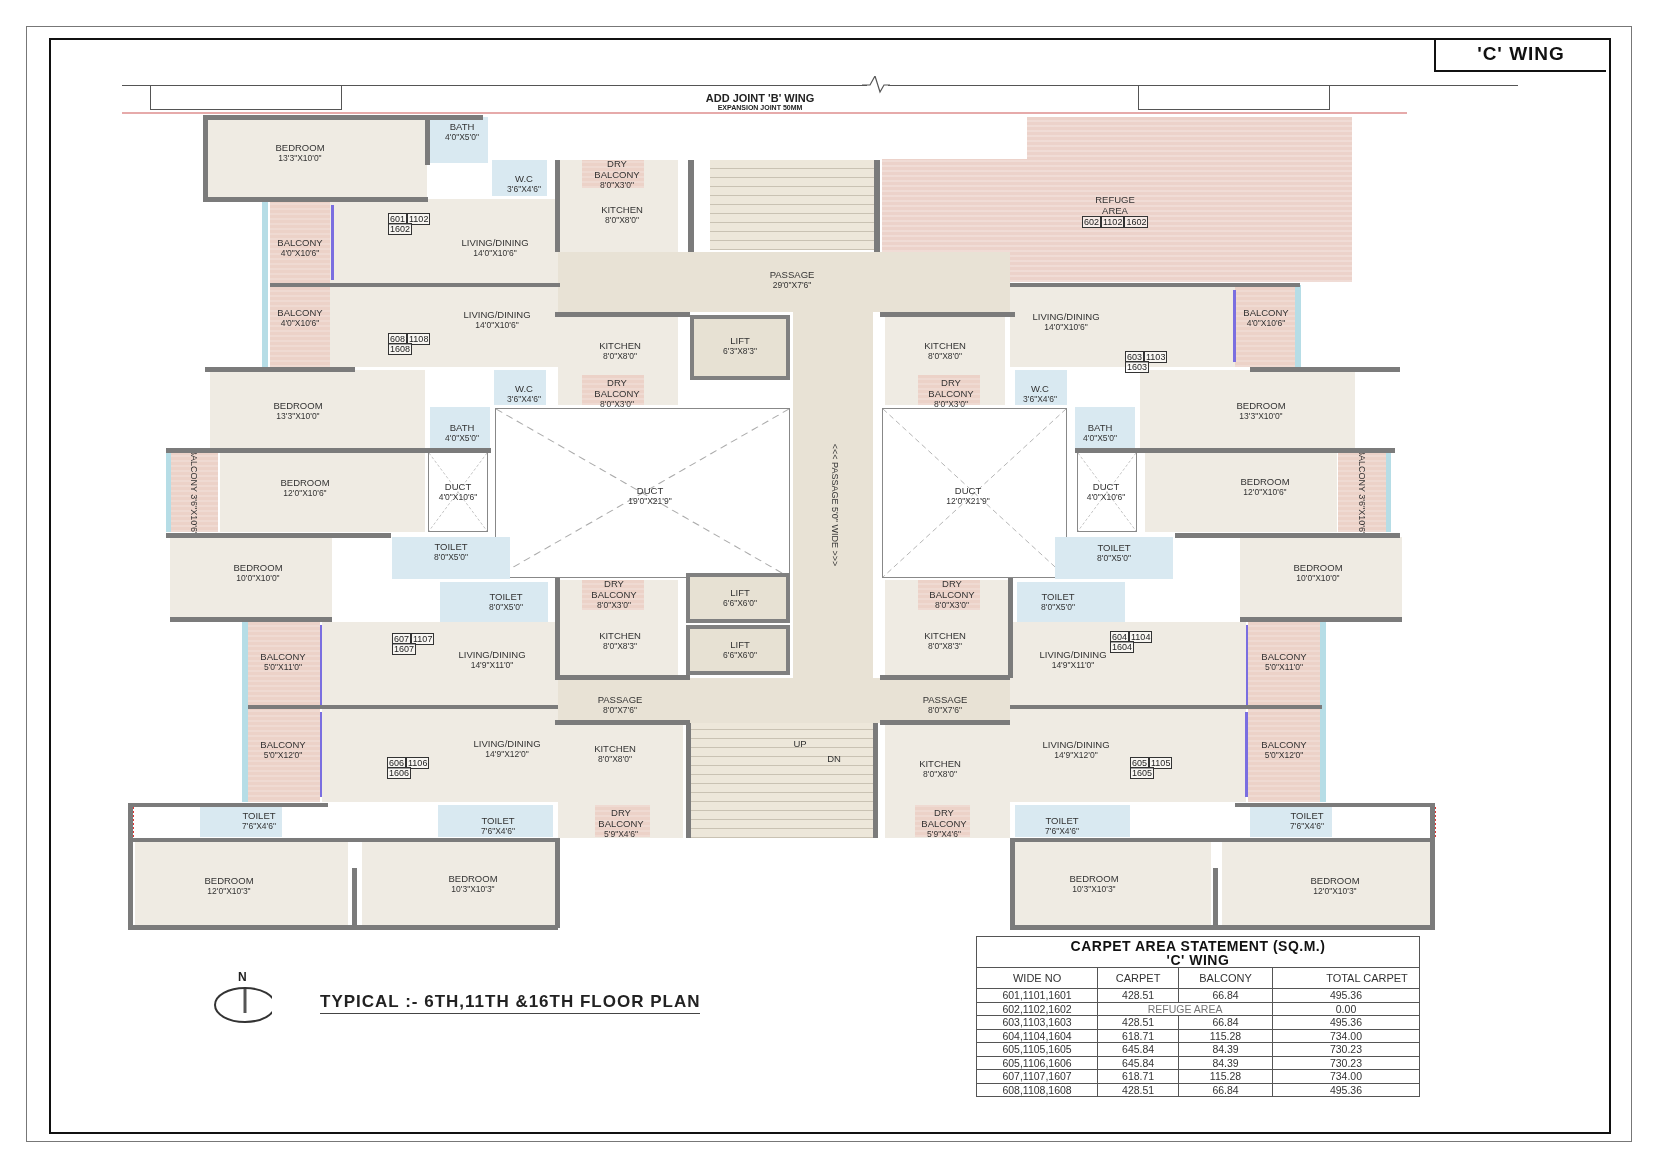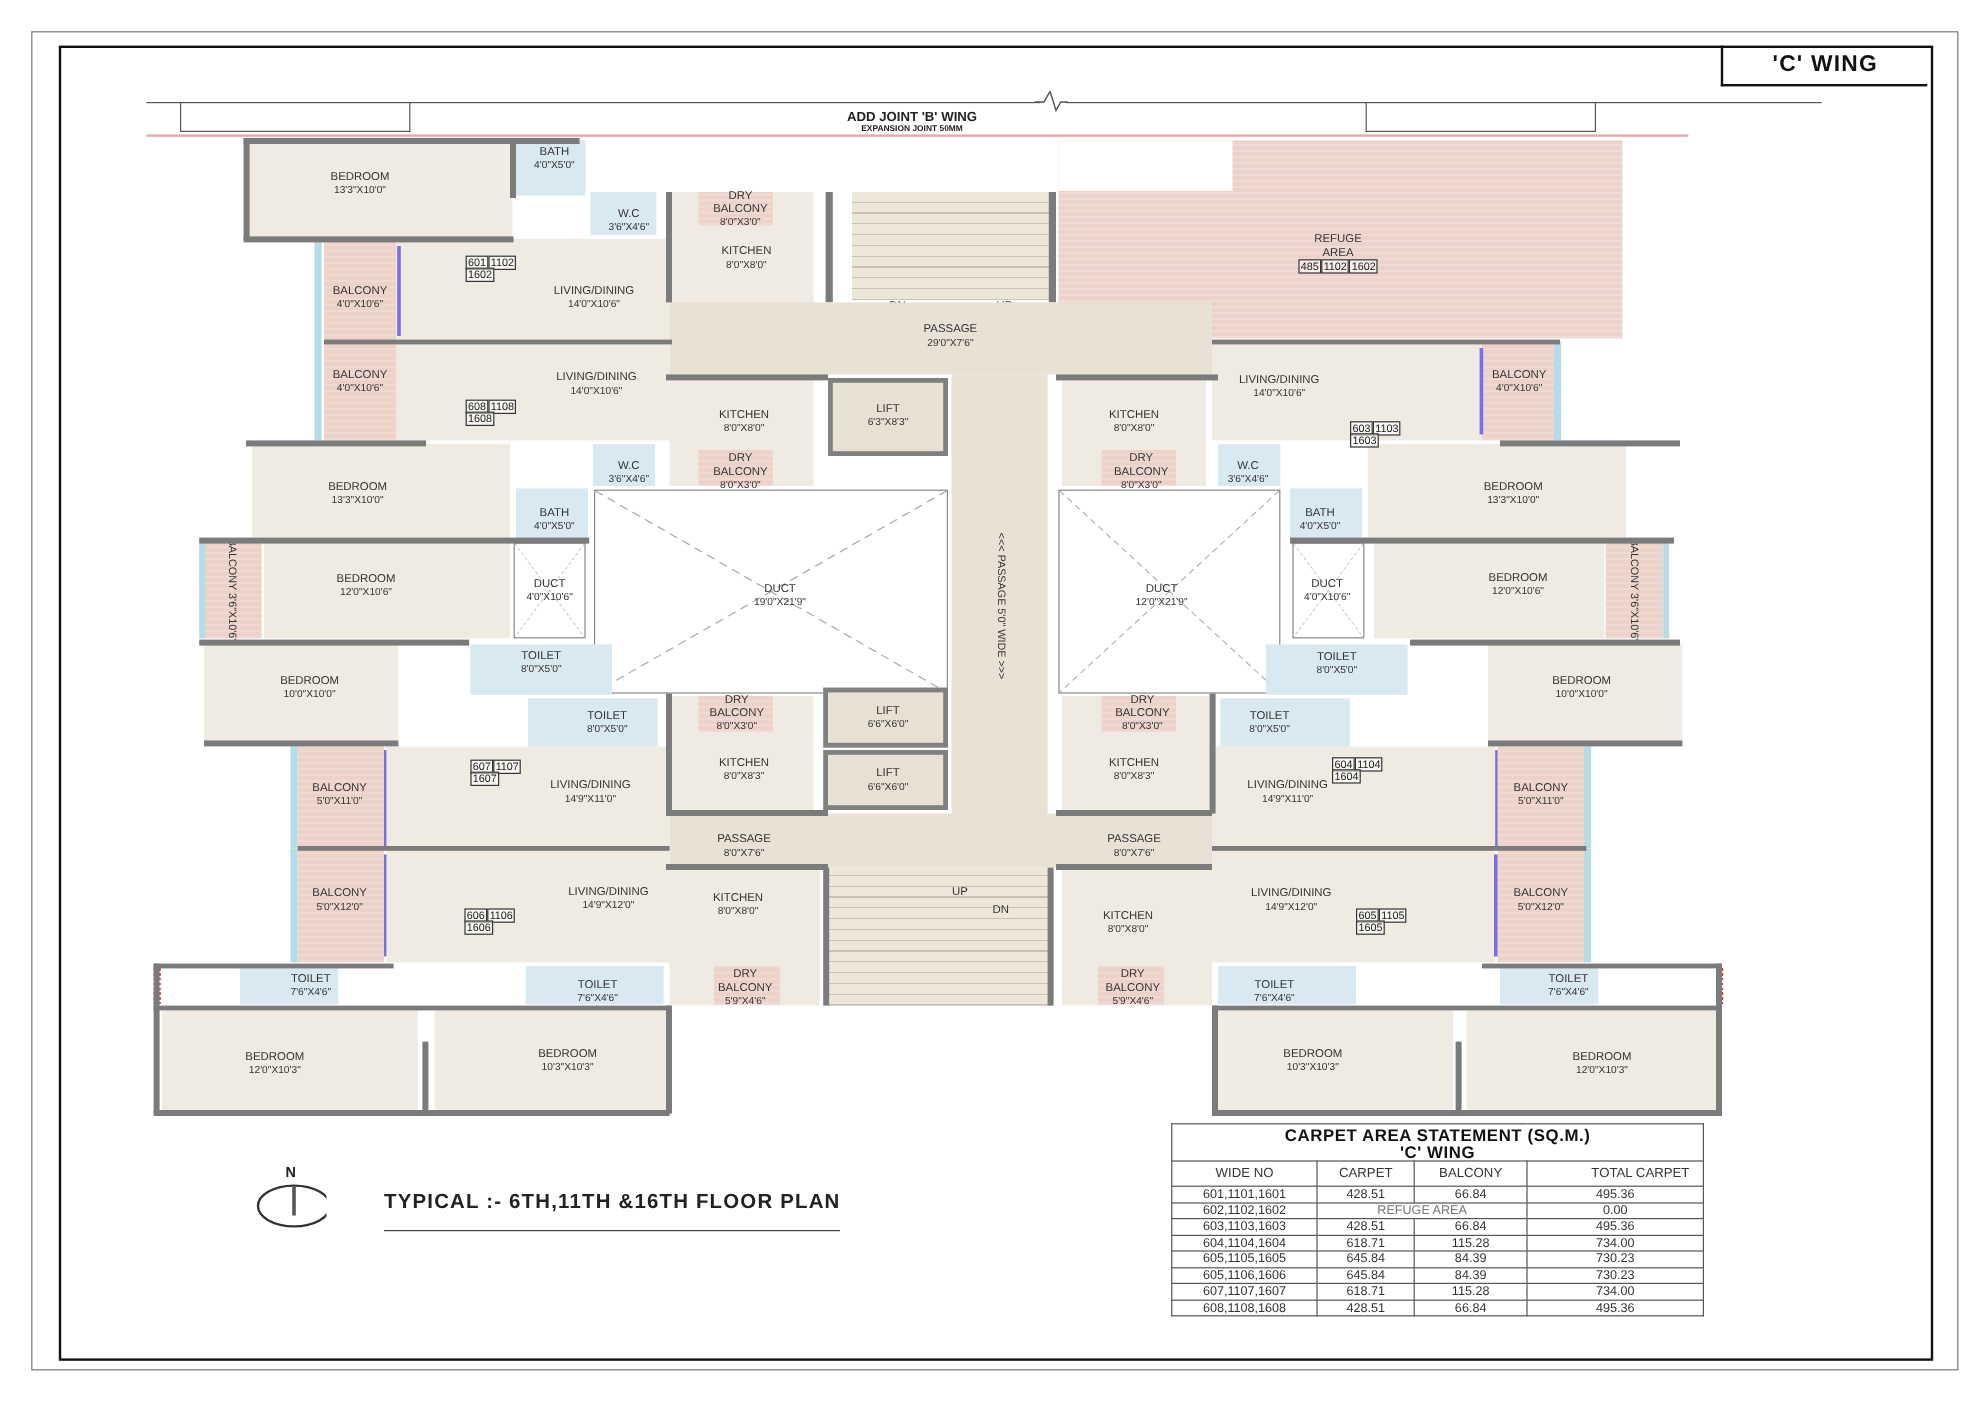--- a/index.html
+++ b/index.html
@@ -21,21 +21,21 @@
   .passage { background:#e8e2d5; }
   .lift { background:#e7e1d3; border:4px solid #808080; }
   .lbl { position:absolute; text-align:center; font-size:9.5px; line-height:11px; color:#333; transform:translate(-50%,-50%); white-space:nowrap; }
   .lbl .dim { display:block; font-size:8.5px; }
   .tag { position:absolute; font-size:9px; font-weight:normal; color:#222; line-height:10px; }
   .tag span { border:1px solid #333; padding:0 1px; background:#fff8; }
   .vlbl { position:absolute; font-size:9px; color:#333; transform:translate(-50%,-50%) rotate(90deg); white-space:nowrap; text-align:center; line-height:10px; }
   .glass { position:absolute; background:#b6dde6; }
   .win-blue { position:absolute; background:#7a6ee0; }
   .stair { position:absolute; background:#ede7da; background-image:repeating-linear-gradient(0deg, #c9c2b3 0 1px, transparent 1px 9px); }
-  .title-block { left:320px; top:992px; font-size:17px; font-weight:bold; letter-spacing:1px; color:#222; border-bottom:1.5px solid #444; padding-bottom:13px; }
+  .title-block { left:320px; top:992px; font-size:17px; font-weight:bold; letter-spacing:1px; color:#222; border-bottom:1.5px solid #444; padding-bottom:1px; }
   .north { left:212px; top:975px; width:60px; height:50px; }
   .table-wrap { left:976px; top:936px; width:444px; }
   table.cas { border-collapse:collapse; width:100%; font-size:10.5px; color:#333; }
   table.cas td, table.cas th { border:1px solid #555; text-align:center; padding:0 2px; height:12.5px; font-weight:normal; }
   table.cas th.title { font-weight:bold; font-size:14px; color:#111; line-height:14px; padding:2px 0 0; letter-spacing:0.5px; }
   table.cas th.hdr { font-size:11px; line-height:11px; height:20px; }
   .mark-red { position:absolute; background:repeating-linear-gradient(0deg,#d33 0 2px,#fff 2px 4px); }
 </style>
 </head>
 <body>
@@ -78,21 +78,21 @@
 
 <div class="room stair" style="left:710px;top:160px;width:165px;height:90px;"></div>
 <div class="wall" style="left:688px;top:160px;width:6px;height:92px;"></div>
 <div class="wall" style="left:874px;top:160px;width:6px;height:92px;"></div>
 <div class="lbl" style="left:748px;top:255px;">DN</div>
 <div class="lbl" style="left:837px;top:255px;">UP</div>
 
 <div class="room refuge" style="left:882px;top:117px;width:470px;height:165px;"></div>
 <div class="room" style="left:882px;top:117px;width:145px;height:42px;background:#fff;"></div>
 <div class="lbl" style="left:1115px;top:205px;white-space:normal;width:60px;">REFUGE AREA</div>
-<div class="tag" style="left:1082px;top:217px;"><span>485</span><span>1102</span><span>1602</span></div>
+<div class="tag" style="left:1082px;top:217px;"><span>602</span><span>1102</span><span>1602</span></div>
 
 <div class="room passage" style="left:558px;top:252px;width:452px;height:60px;"></div>
 <div class="lbl" style="left:792px;top:280px;"><span>PASSAGE</span><span class="dim">29'0"X7'6"</span></div>
 
 <div class="room passage" style="left:793px;top:312px;width:80px;height:410px;"></div>
 <div class="vlbl" style="left:835px;top:505px;">&lt;&lt;&lt; PASSAGE 5'0" WIDE &gt;&gt;&gt;</div>
 
 <div class="room lift" style="left:690px;top:315px;width:100px;height:65px;"></div>
 <div class="lbl" style="left:740px;top:346px;"><span>LIFT</span><span class="dim">6'3"X8'3"</span></div>
 

